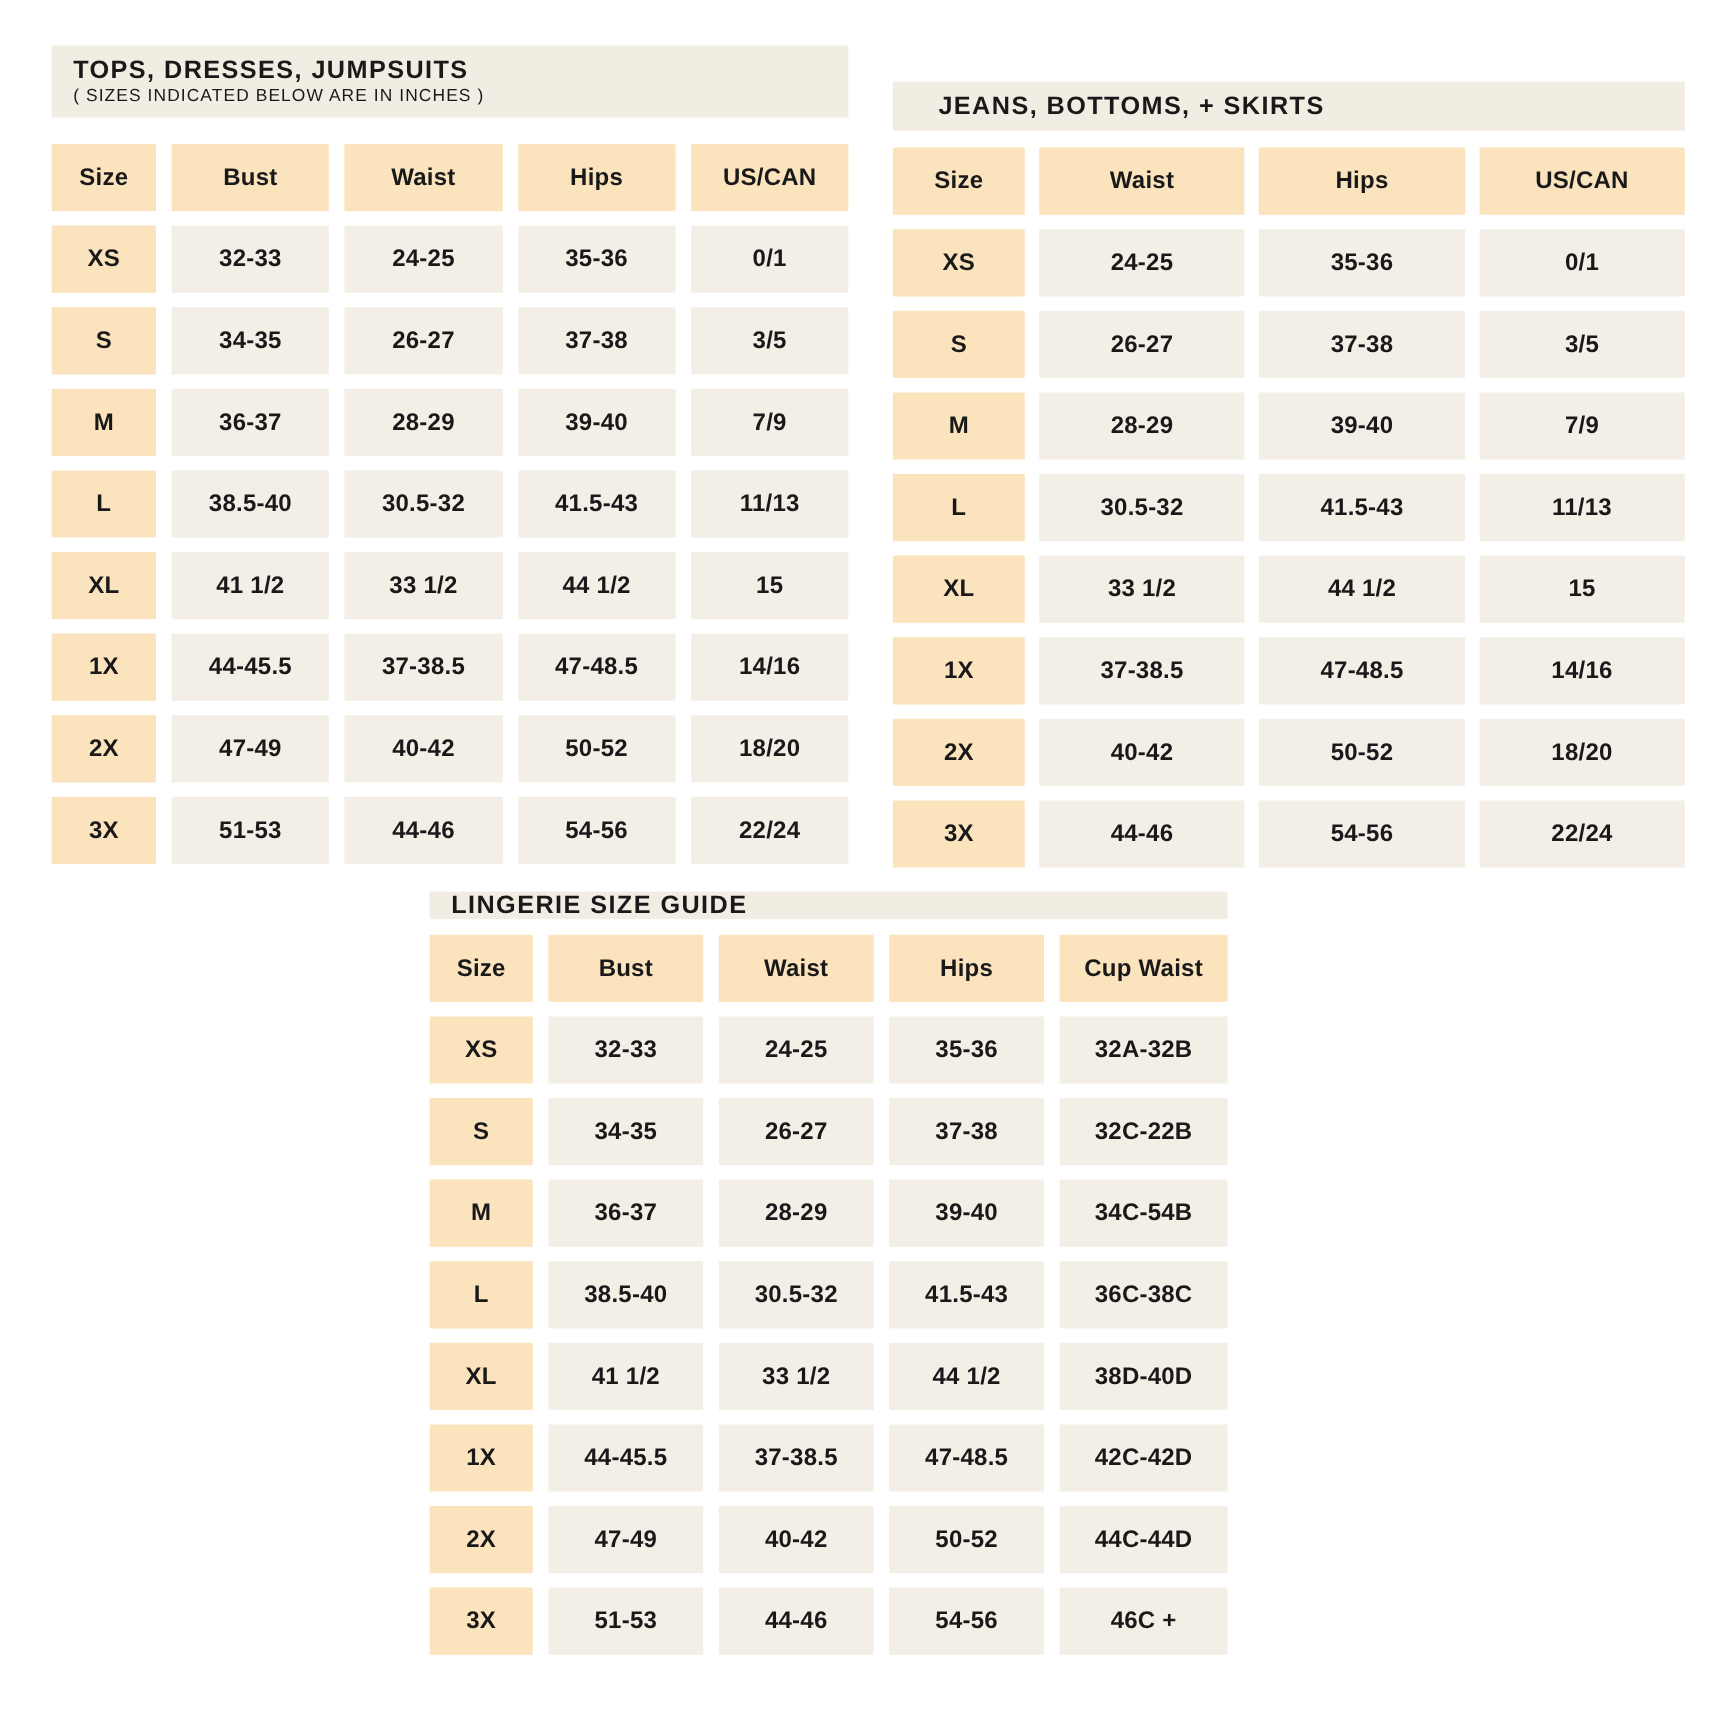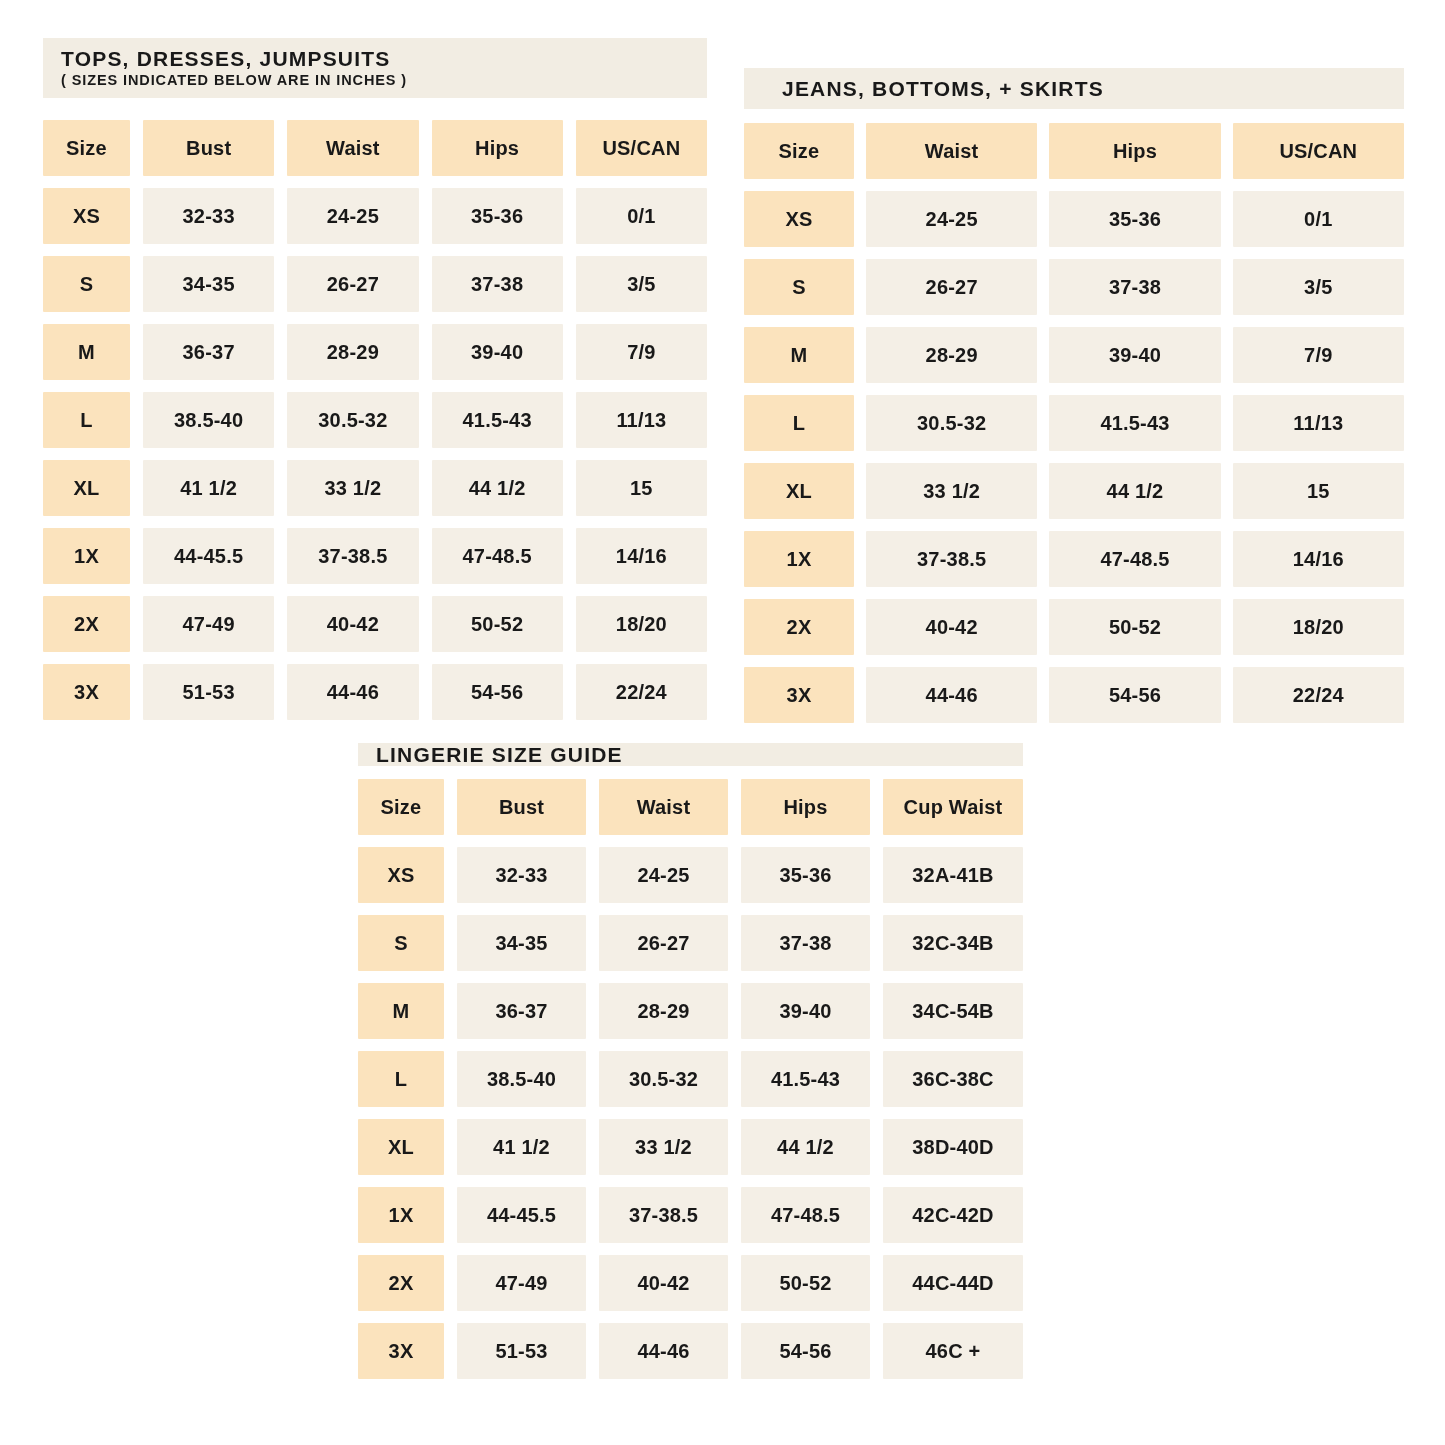--- a/index.html
+++ b/index.html
@@ -35,21 +35,21 @@
   .section-lingerie .title-bar{height:23px;}
 
   .title-main{
     font-weight:800;
     font-size:21px;
     letter-spacing:1.2px;
     line-height:1.2;
     white-space:nowrap;
   }
   .title-sub{
-    font-weight:700;
+    font-weight:400;
     font-size:14.5px;
     letter-spacing:0.9px;
     line-height:1.3;
     white-space:nowrap;
   }
   .title-sub:empty{display:none;}
 
   .size-grid{
     display:grid;
     row-gap:12px;
@@ -181,26 +181,26 @@
   <div class="size-grid grid-lingerie">
       <div class="cell head">Size</div>
       <div class="cell head">Bust</div>
       <div class="cell head">Waist</div>
       <div class="cell head">Hips</div>
       <div class="cell head">Cup Waist</div>
       <div class="cell size">XS</div>
       <div class="cell data">32-33</div>
       <div class="cell data">24-25</div>
       <div class="cell data">35-36</div>
-      <div class="cell data">32A-41B</div>
+      <div class="cell data">32A-32B</div>
       <div class="cell size">S</div>
       <div class="cell data">34-35</div>
       <div class="cell data">26-27</div>
       <div class="cell data">37-38</div>
-      <div class="cell data">32C-34B</div>
+      <div class="cell data">32C-22B</div>
       <div class="cell size">M</div>
       <div class="cell data">36-37</div>
       <div class="cell data">28-29</div>
       <div class="cell data">39-40</div>
       <div class="cell data">34C-54B</div>
       <div class="cell size">L</div>
       <div class="cell data">38.5-40</div>
       <div class="cell data">30.5-32</div>
       <div class="cell data">41.5-43</div>
       <div class="cell data">36C-38C</div>

